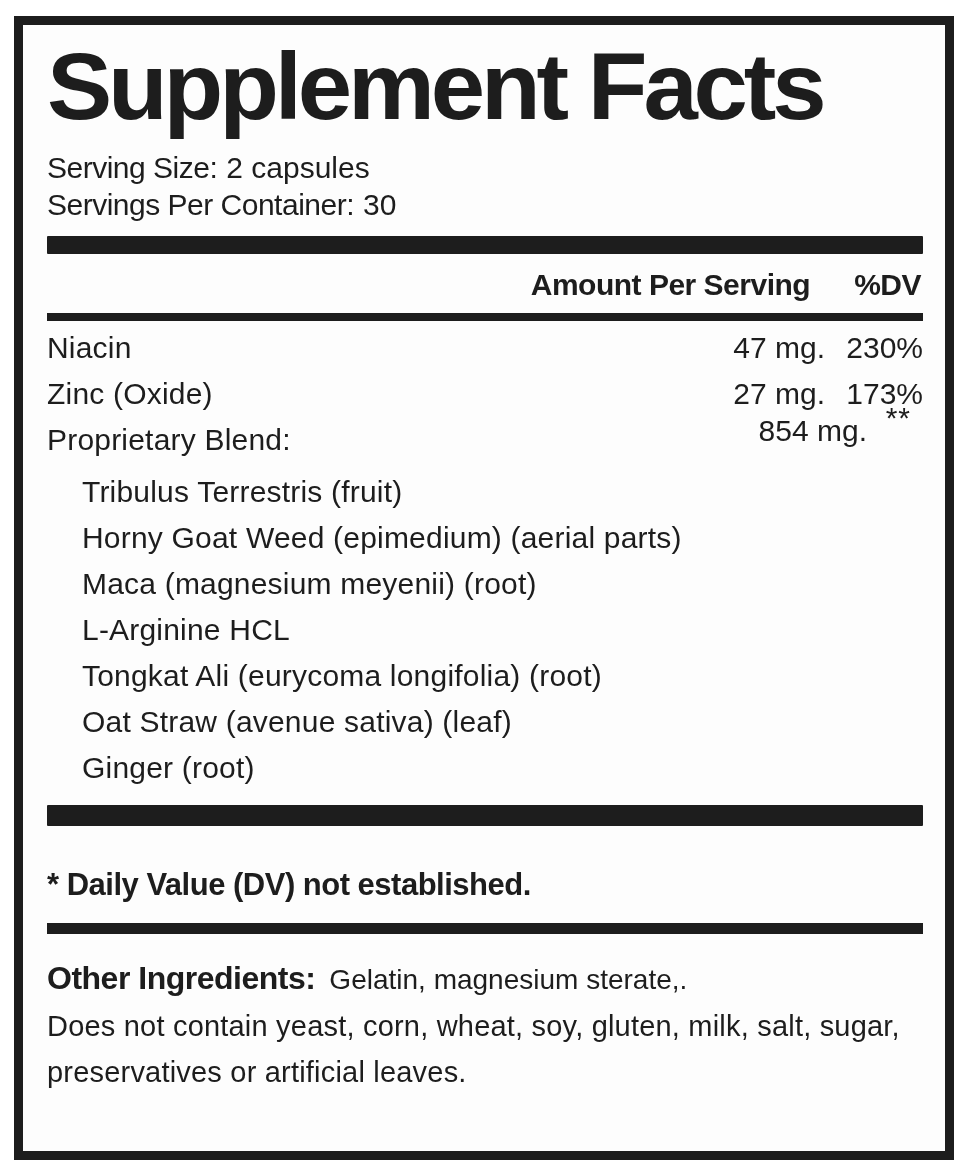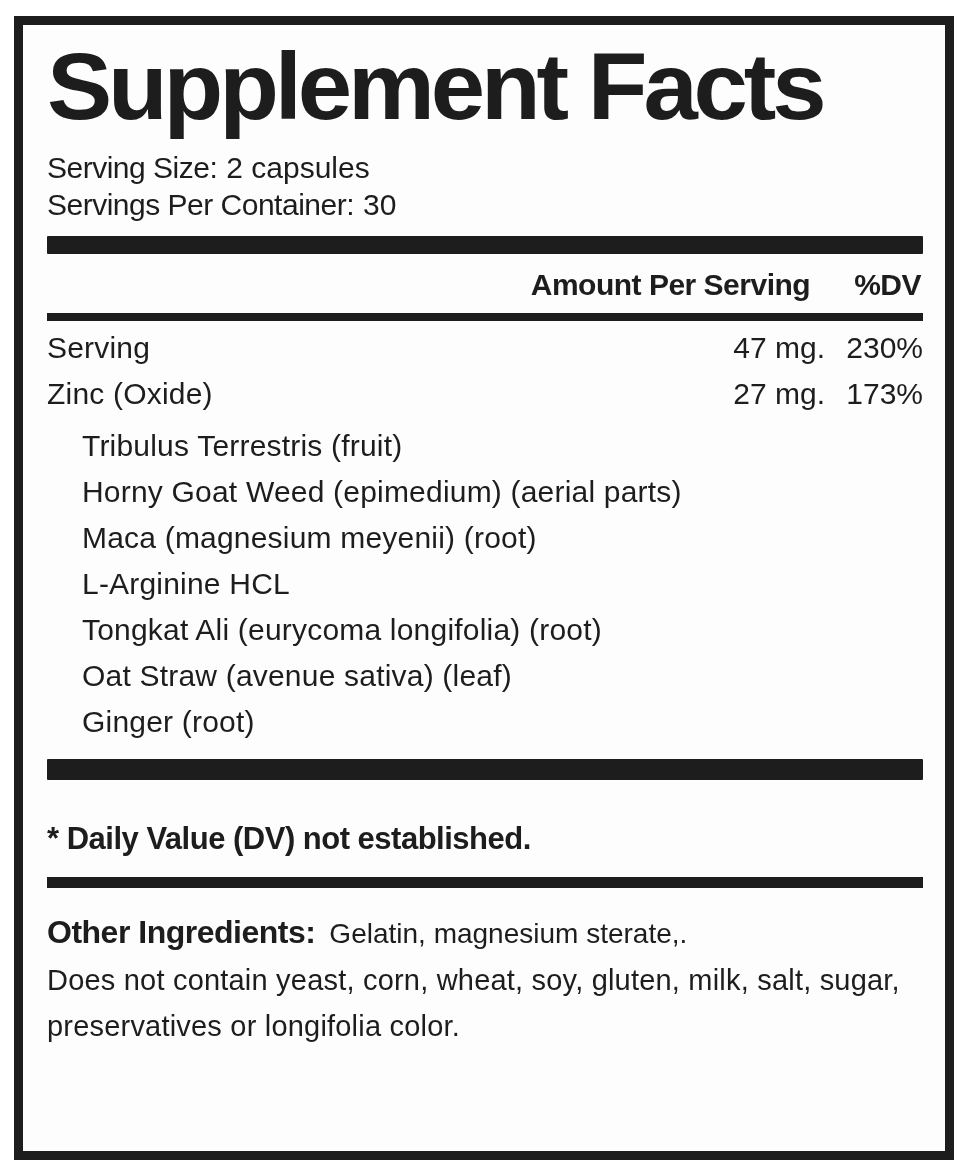--- a/index.html
+++ b/index.html
@@ -96,28 +96,33 @@
 
     <div class="col-header">
       <span>Amount Per Serving</span>
       <span>%DV</span>
     </div>
 
     <div class="rule-med"></div>
 
     <div class="rows">
       <div class="row">
-        <span class="name">Serving</span>
+        <span class="name">Niacin</span>
         <span class="amt">47 mg.</span>
         <span class="dv">230%</span>
       </div>
       <div class="row">
         <span class="name">Zinc (Oxide)</span>
         <span class="amt">27 mg.</span>
         <span class="dv">173%</span>
+      </div>
+      <div class="row blend">
+        <span class="name">Proprietary Blend:</span>
+        <span class="amt">854 mg.</span>
+        <span class="dv">**</span>
       </div>
     </div>
 
     <div class="blend-list">
       <div>Tribulus Terrestris (fruit)</div>
       <div>Horny Goat Weed (epimedium) (aerial parts)</div>
       <div>Maca (magnesium meyenii) (root)</div>
       <div>L-Arginine HCL</div>
       <div>Tongkat Ali (eurycoma longifolia) (root)</div>
       <div>Oat Straw (avenue sativa) (leaf)</div>
@@ -128,17 +133,17 @@
 
     <div class="footnote">* Daily Value (DV) not established.</div>
 
     <div class="rule-med2"></div>
 
     <div class="other-block">
       <div class="other-line">
         <span class="lbl">Other Ingredients:</span><span class="val">Gelatin, magnesium sterate,.</span>
       </div>
       <div class="disclaimer">Does not contain yeast, corn, wheat, soy, gluten, milk, salt, sugar,</div>
-      <div class="disclaimer">preservatives or longifolia color.</div>
+      <div class="disclaimer">preservatives or artificial leaves.</div>
     </div>
 
   </div>
 </div>
 
 </body></html>

